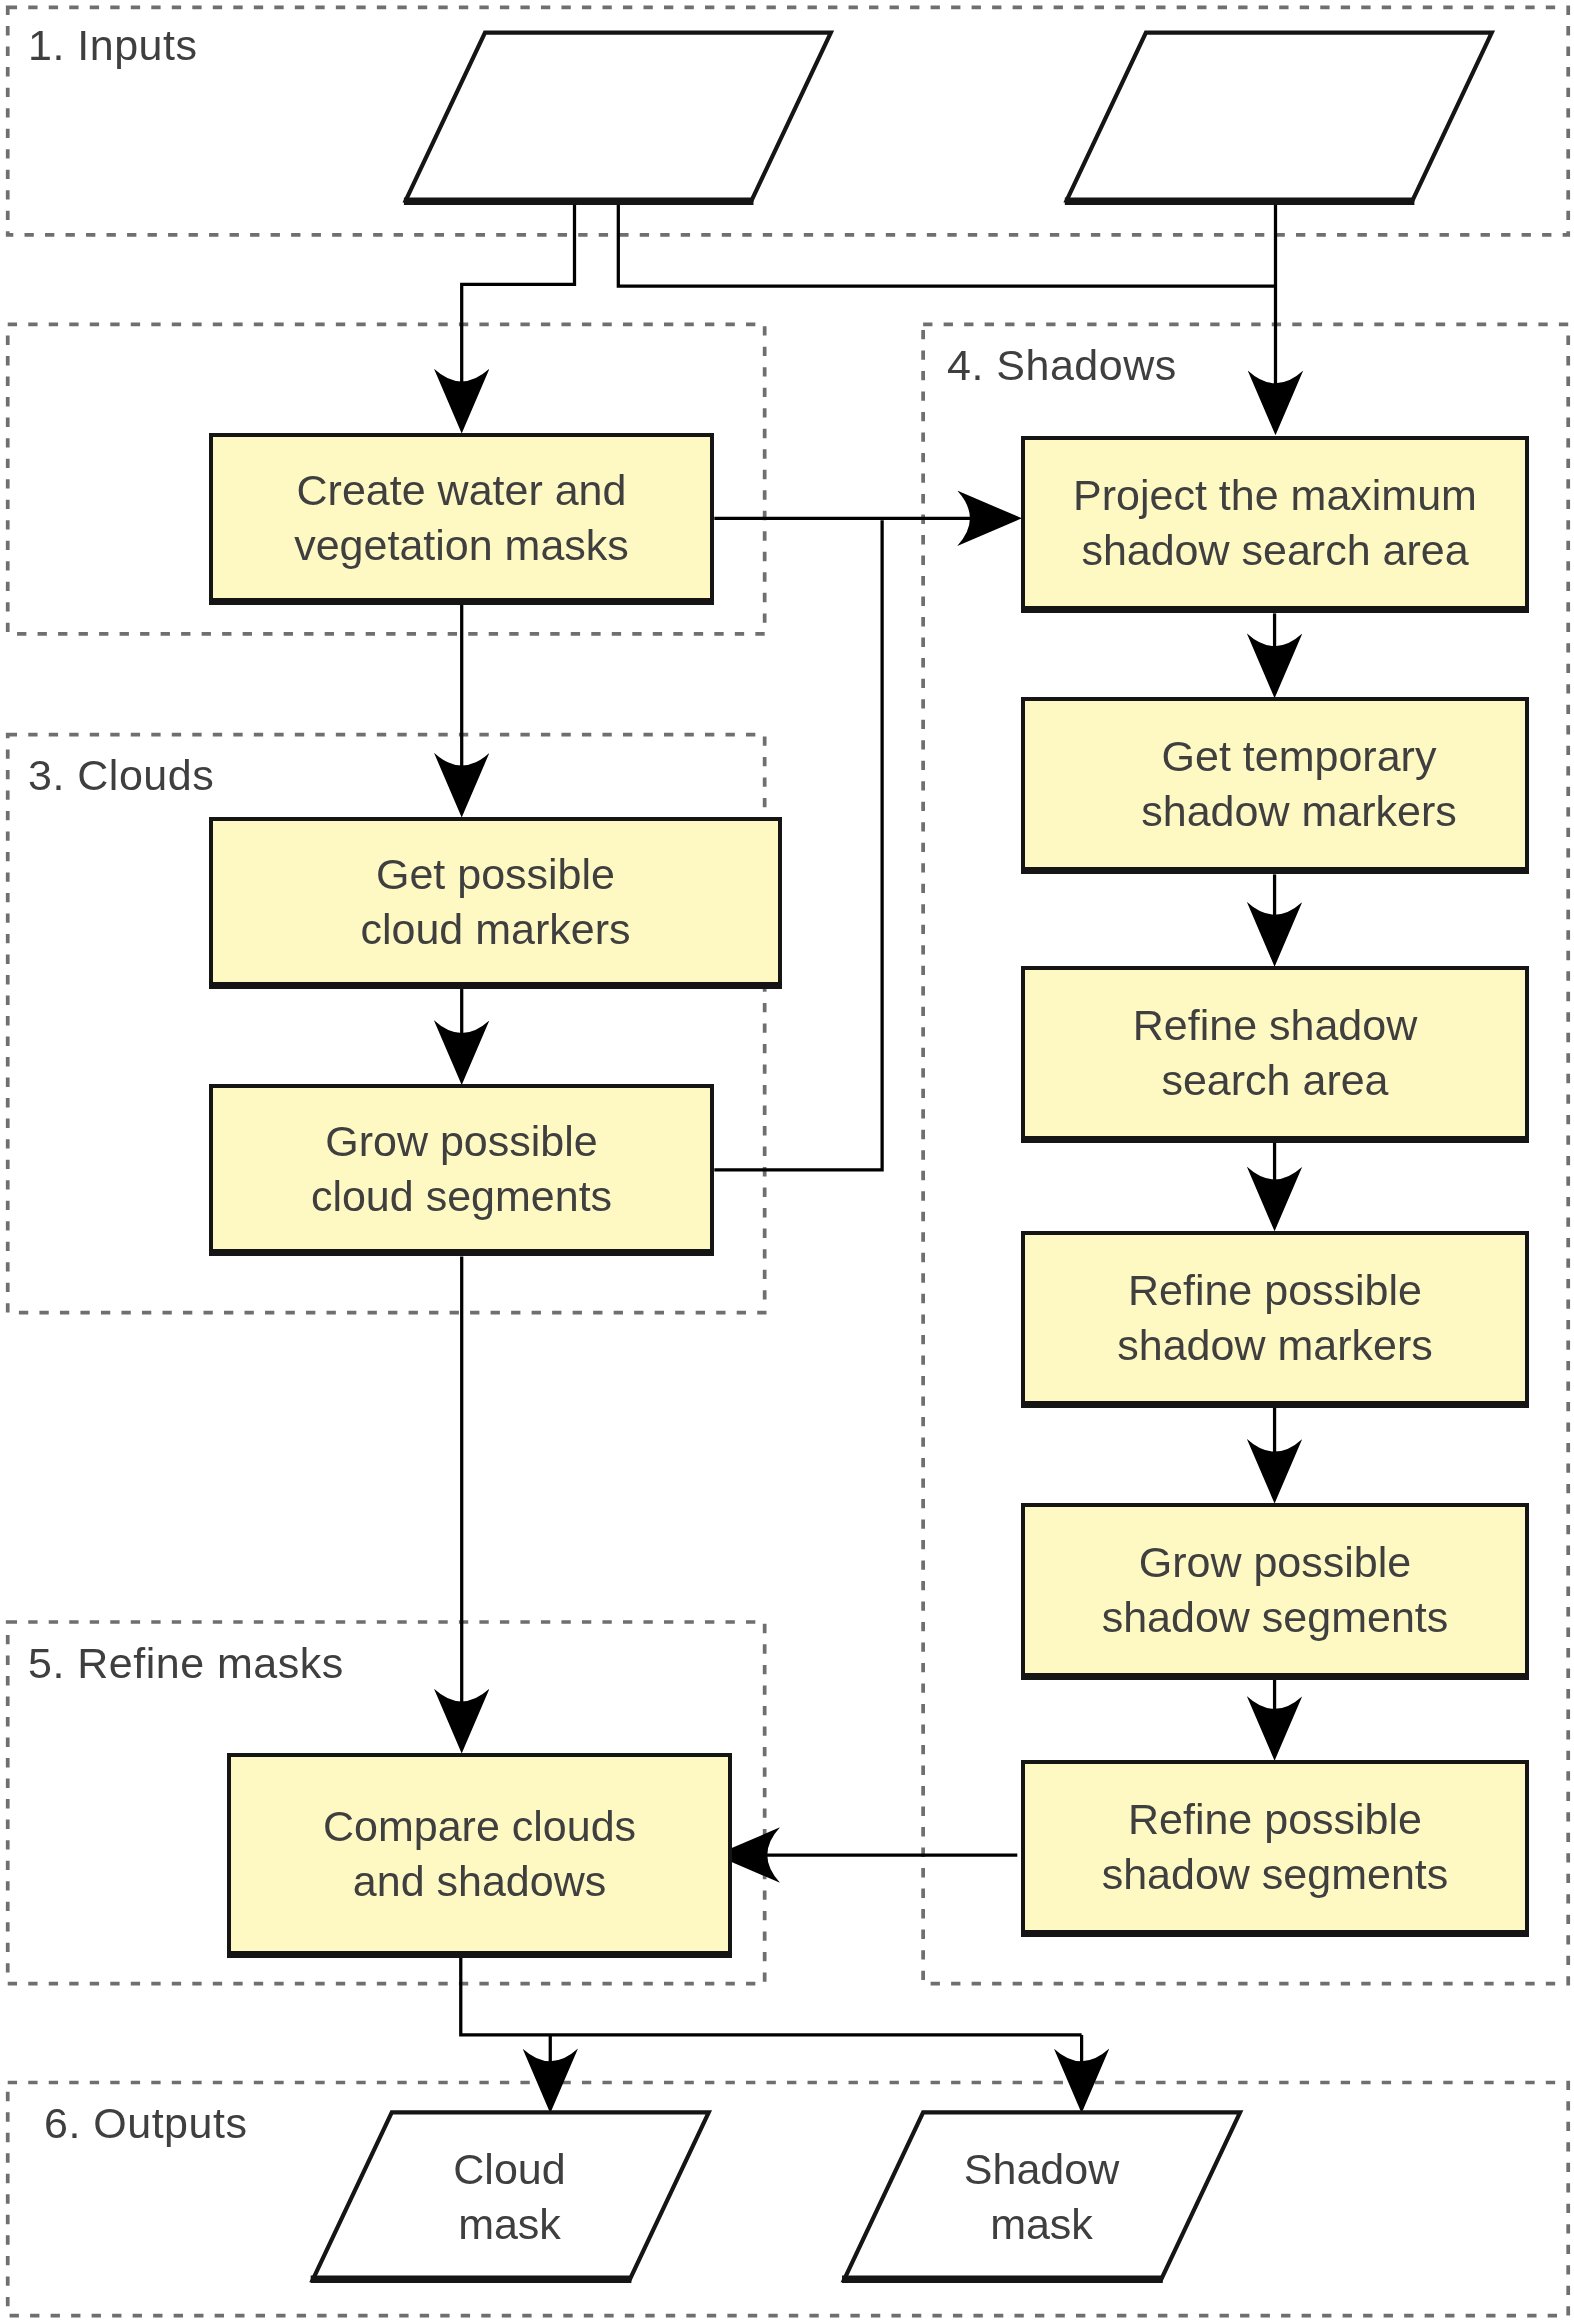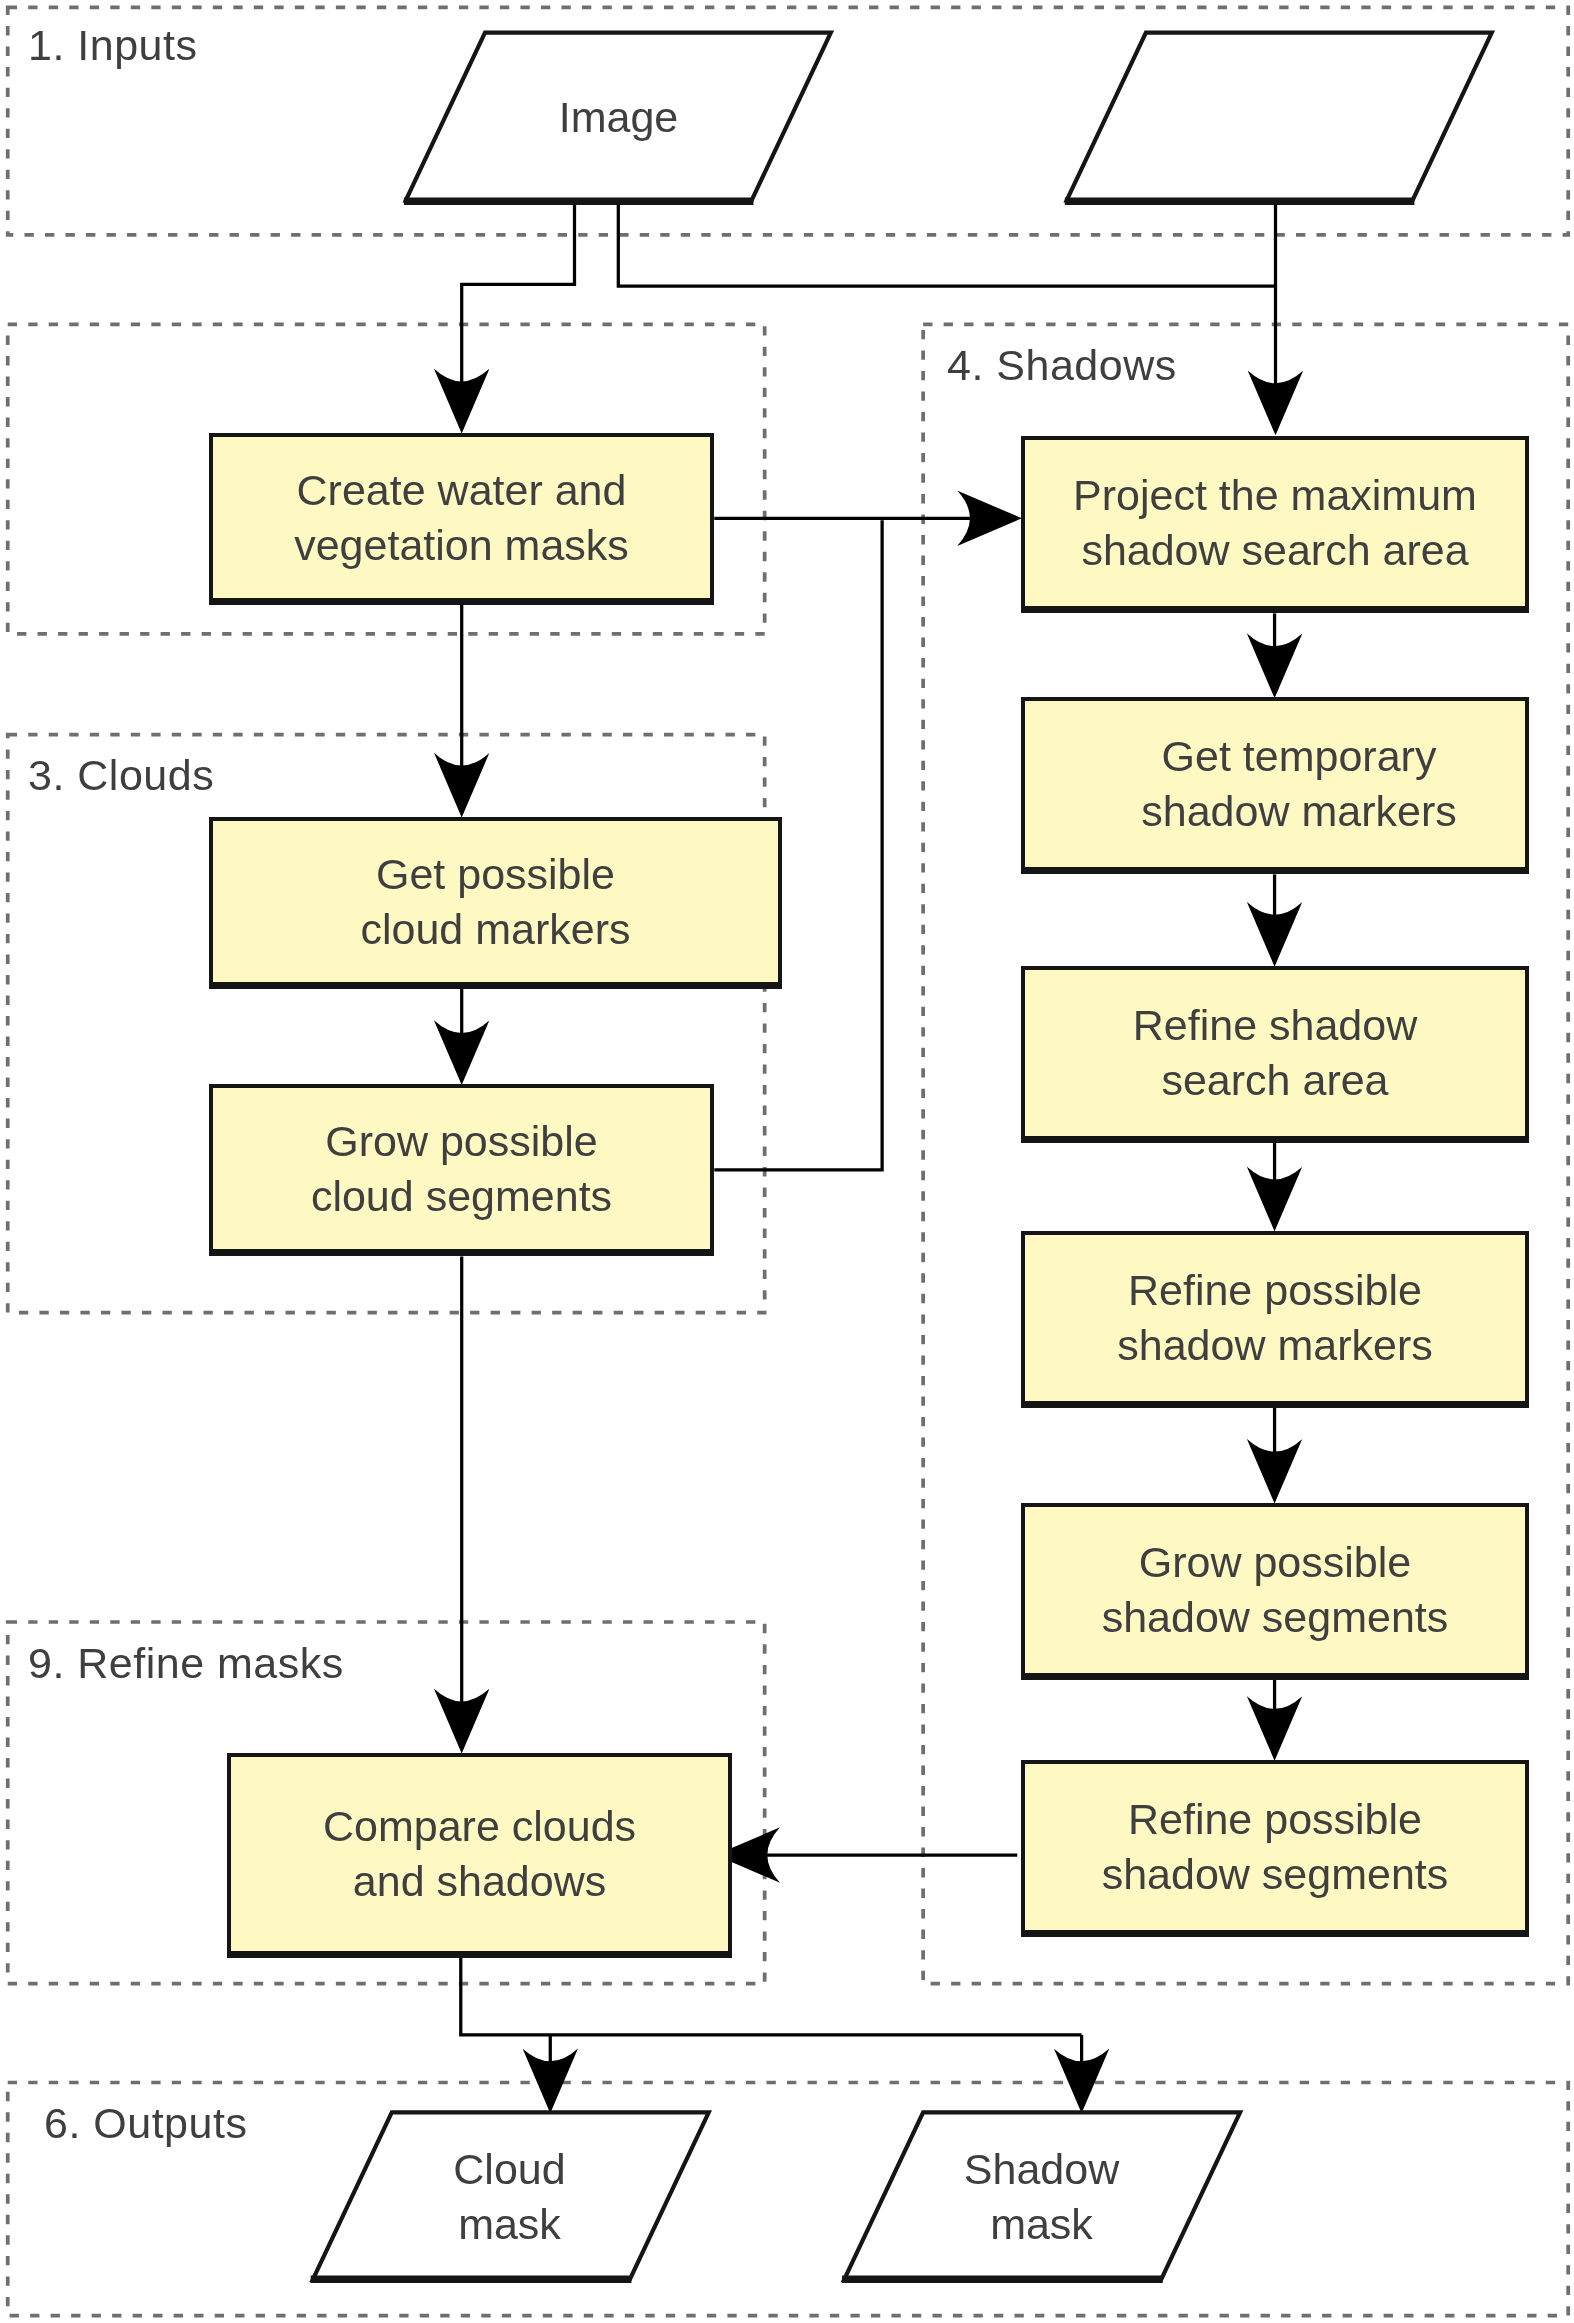--- a/index.html
+++ b/index.html
@@ -114,21 +114,21 @@
       <line x1="433" y1="216" x2="808" y2="216"></line>
       <line x1="1142" y1="216" x2="1517" y2="216"></line>
       <line x1="333" y1="2445" x2="677" y2="2445"></line>
       <line x1="903" y1="2445" x2="1247" y2="2445"></line>
     </g>
   </svg>
 
   <div class="section-label sl-inputs">1. Inputs</div>
   <div class="section-label sl-clouds">3. Clouds</div>
   <div class="section-label sl-shadows">4. Shadows</div>
-  <div class="section-label sl-refine">9. Refine masks</div>
+  <div class="section-label sl-refine">5. Refine masks</div>
   <div class="section-label sl-outputs">6. Outputs</div>
 
   <div class="node n-create-water">
     <span>Create water and
 vegetation masks</span>
   </div>
   <div class="node n-get-cloud-markers">
     <span>Get possible
 cloud markers</span>
   </div>
@@ -158,23 +158,20 @@
   </div>
   <div class="node n-refine-segments">
     <span>Refine possible
 shadow segments</span>
   </div>
   <div class="node n-compare">
     <span>Compare clouds
 and shadows</span>
   </div>
 
-  <div class="io-label n-image-label">
-    <span>Image</span>
-  </div>
   <div class="io-label n-cloud-mask-label">
     <span>Cloud
 mask</span>
   </div>
   <div class="io-label n-shadow-mask-label">
     <span>Shadow
 mask</span>
   </div>
 
 </div>

